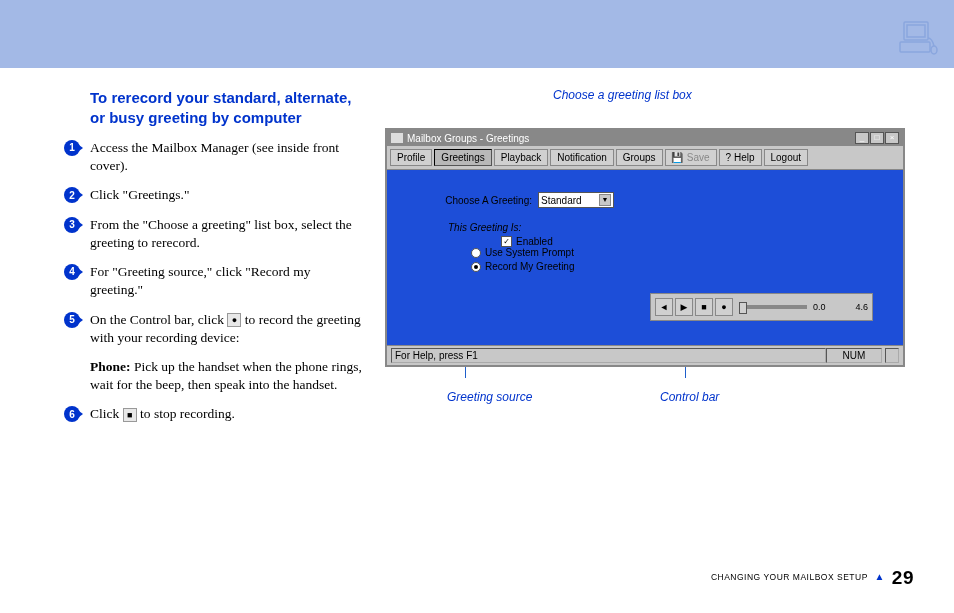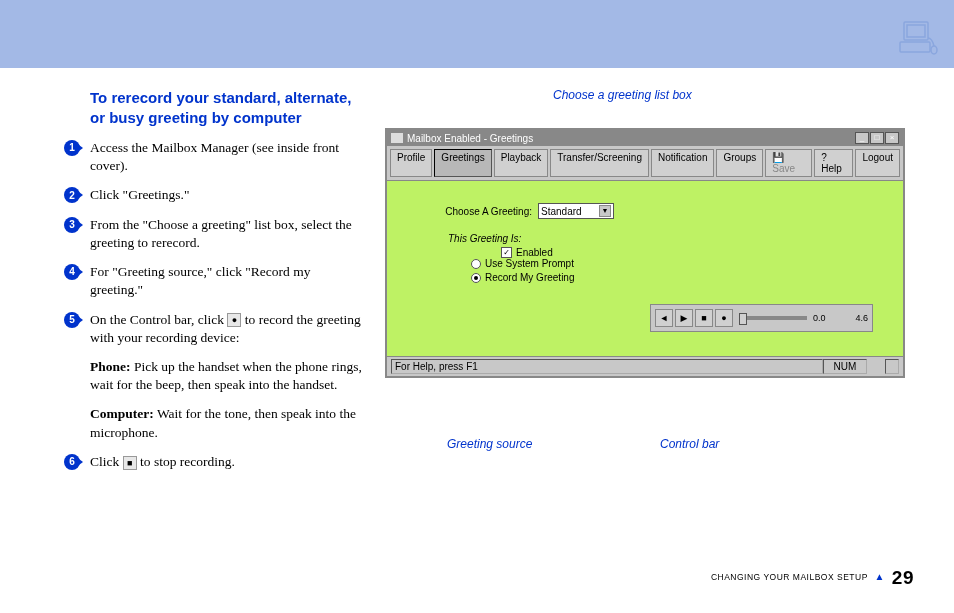--- a/index.html
+++ b/index.html
@@ -22,40 +22,40 @@
   .callout-br { left: 275px; bottom: 30px; }
   .screenshot { position: absolute; left: 0; top: 40px; width: 520px; border: 2px solid #888; background: #c8c8c8; font-family: Arial, sans-serif; font-size: 11px; }
   .win-title { background: #888; color: #fff; padding: 2px 4px; font-size: 10px; display: flex; align-items: center; }
   .win-title-icon { width: 12px; height: 10px; background: #ddd; margin-right: 4px; display: inline-block; }
   .win-controls { margin-left: auto; display: flex; gap: 1px; }
   .win-btn { width: 14px; height: 12px; background: #c8c8c8; border: 1px solid #555; font-size: 8px; text-align: center; line-height: 10px; }
   .toolbar { display: flex; padding: 3px; gap: 2px; background: #c8c8c8; border-bottom: 1px solid #888; }
   .tool-btn { border: 1px solid #888; background: #d0d0d0; padding: 2px 6px; font-size: 10px; cursor: pointer; }
   .tool-btn.active { border: 1px inset #555; background: #b8b8b8; }
   .tool-btn.disabled { color: #888; }
-  .form-area { background: #bef264; padding: 22px 36px 10px 36px; height: 175px; position: relative; }
+  .form-area { background: #1d4ed8; padding: 22px 36px 10px 36px; height: 175px; position: relative; }
   .form-row { margin-bottom: 14px; font-size: 10px; display: flex; align-items: center; }
   .form-label { width: 115px; text-align: right; padding-right: 6px; }
   .dropdown { border: 1px solid #555; background: #fff; padding: 1px 2px; font-size: 10px; width: 76px; display: inline-flex; align-items: center; }
   .dropdown-arrow { margin-left: auto; width: 12px; height: 12px; background: #c8c8c8; border: 1px solid #888; text-align: center; font-size: 7px; line-height: 10px; }
   .group-lbl { font-size: 10px; margin: 4px 0 3px 25px; font-style: italic; }
   .chk-row { margin-left: 78px; font-size: 10px; display: flex; align-items: center; gap: 4px; }
   .chk { width: 11px; height: 11px; background: #fff; border: 1px solid #555; font-size: 8px; text-align: center; line-height: 9px; }
   .radio-row { margin-left: 48px; font-size: 10px; display: flex; align-items: center; gap: 4px; margin-bottom: 3px; }
   .radio { width: 10px; height: 10px; border-radius: 50%; background: #fff; border: 1px solid #555; position: relative; }
   .radio.sel::after { content: ""; position: absolute; width: 4px; height: 4px; background: #000; border-radius: 50%; top: 2px; left: 2px; }
   .controlbar-box { position: absolute; right: 30px; bottom: 24px; border: 1px solid #888; padding: 4px; display: flex; align-items: center; gap: 2px; background: #c8c8c8; }
   .cb-btn { width: 18px; height: 18px; border: 1px solid #888; background: #d0d0d0; font-size: 9px; text-align: center; line-height: 16px; }
   .cb-slider { width: 68px; height: 4px; background: #888; margin: 0 4px; position: relative; }
   .cb-slider::after { content: ""; position: absolute; left: 0; top: -3px; width: 6px; height: 10px; background: #d0d0d0; border: 1px solid #555; }
   .cb-time { font-size: 9px; }
   .statusbar { display: flex; border-top: 1px solid #888; background: #c8c8c8; font-size: 10px; padding: 2px 4px; }
   .status-cell { border: 1px inset #aaa; padding: 1px 3px; }
   .status-cell.main { flex: 1; margin-right: 0; }
-  .status-cell.num { width: 44px; text-align: center; margin-right: 18px; }
+  .status-cell.num { width: 56px; text-align: center; margin-right: 3px; }
   .leader { position: absolute; background: #1e5fcb; }
   .leader-v1 { width: 1px; left: 211px; top: 52px; height: 36px; } 
   .leader-v2 { width: 1px; left: 80px; top: 241px; height: 49px; } 
   .leader-v3 { width: 1px; left: 300px; top: 245px; height: 45px; } 
   .footer { position: absolute; bottom: 24px; right: 40px; font-family: Arial, sans-serif; font-size: 8.5px; letter-spacing: 0.5px; }
   .footer-arrow { color: #0033cc; font-size: 10px; margin: 0 4px; }
   .footer-num { font-size: 19px; font-weight: bold; font-family: Arial, sans-serif; vertical-align: middle; }
 </style>
 </head>
 <body>
@@ -92,52 +92,48 @@
         <span class="step-num">4</span>
         <span>For "Greeting source," click "Record my greeting."</span>
       </li>
       <li class="step">
         <span class="step-num">5</span>
         <span>On the Control bar, click </span><span class="icon-inline">●</span><span> to record the greeting with your recording device:</span>
       </li>
       <li class="step-sub">
         <b>Phone:</b><span> Pick up the handset when the phone rings, wait for the beep, then speak into the handset.</span>
       </li>
-      <li class="step-sub">
-        <b>Computer:</b><span> Wait for the tone, then speak into the microphone.</span>
-      </li>
       <li class="step">
         <span class="step-num">6</span>
         <span>Click </span><span class="icon-inline">■</span><span> to stop recording.</span>
       </li>
     </ol>
   </div>
 
   <div class="right-col">
     <div class="callout callout-top">Choose a greeting list box</div>
 
     <div class="leader leader-v1"></div>
     <div class="leader leader-v2"></div>
     <div class="leader leader-v3"></div>
 
     <div class="screenshot">
       <div class="win-title">
         <span class="win-title-icon"></span>
-        <span>Mailbox Enabled - Greetings</span>
+        <span>Mailbox Groups - Greetings</span>
         <span class="win-controls">
           <span class="win-btn">_</span>
           <span class="win-btn">□</span>
           <span class="win-btn">×</span>
         </span>
       </div>
       <div class="toolbar">
         <span class="tool-btn">Profile</span>
         <span class="tool-btn active">Greetings</span>
         <span class="tool-btn">Playback</span>
-        <span class="tool-btn">Transfer/Screening</span>
         <span class="tool-btn">Notification</span>
         <span class="tool-btn">Groups</span>
         <span class="tool-btn disabled">💾 <span>Save</span></span>
         <span class="tool-btn">? Help</span>
         <span class="tool-btn">Logout</span>
       </div>
       <div class="form-area">
         <div class="form-row">
           <span class="form-label">Choose A Greeting:</span>
           <span class="dropdown">

